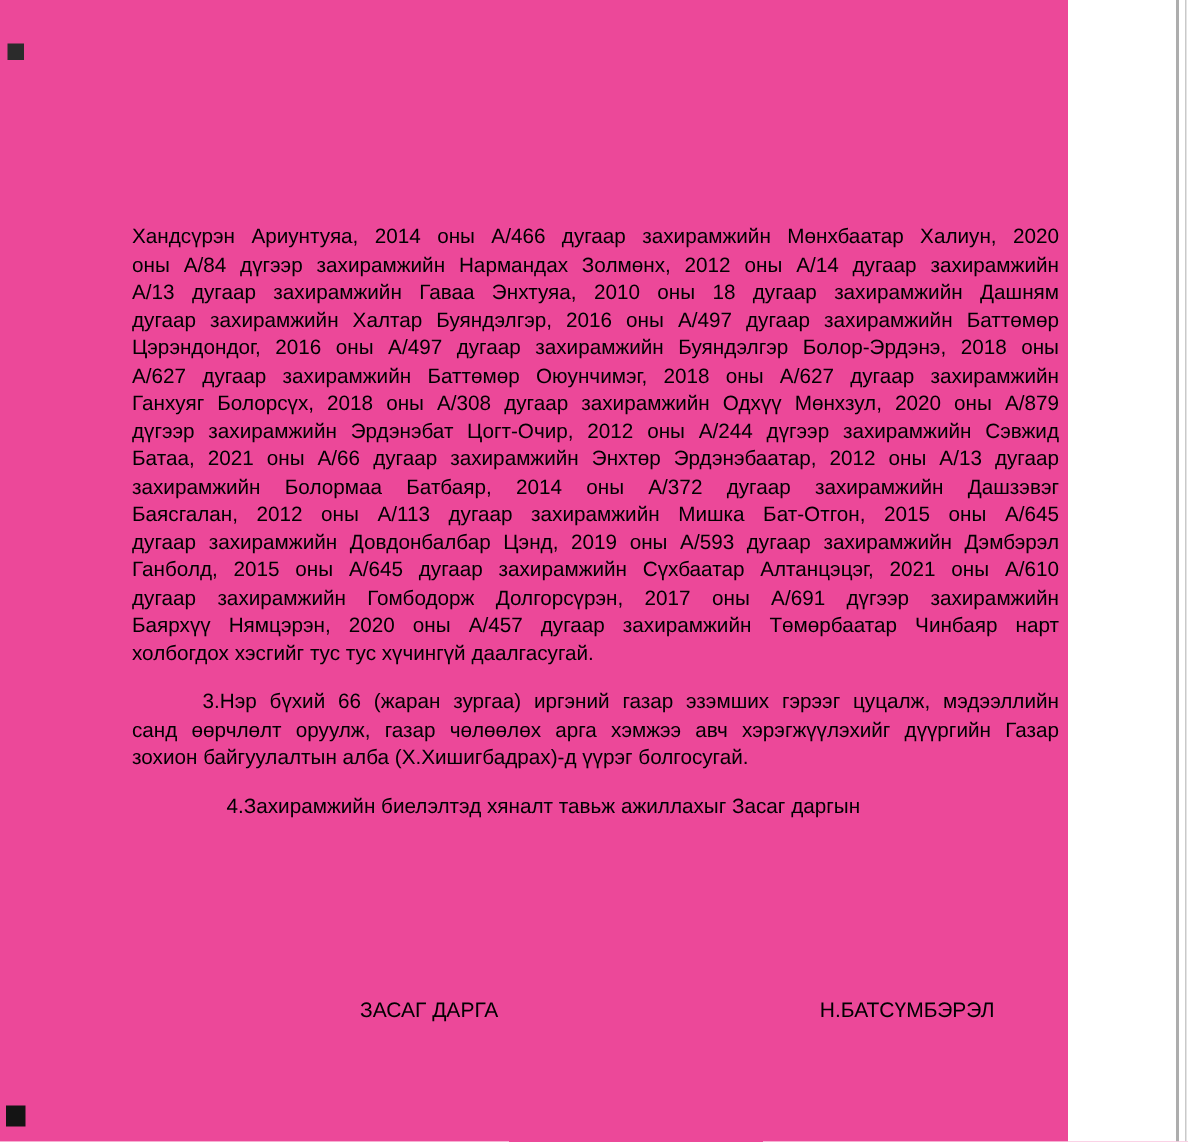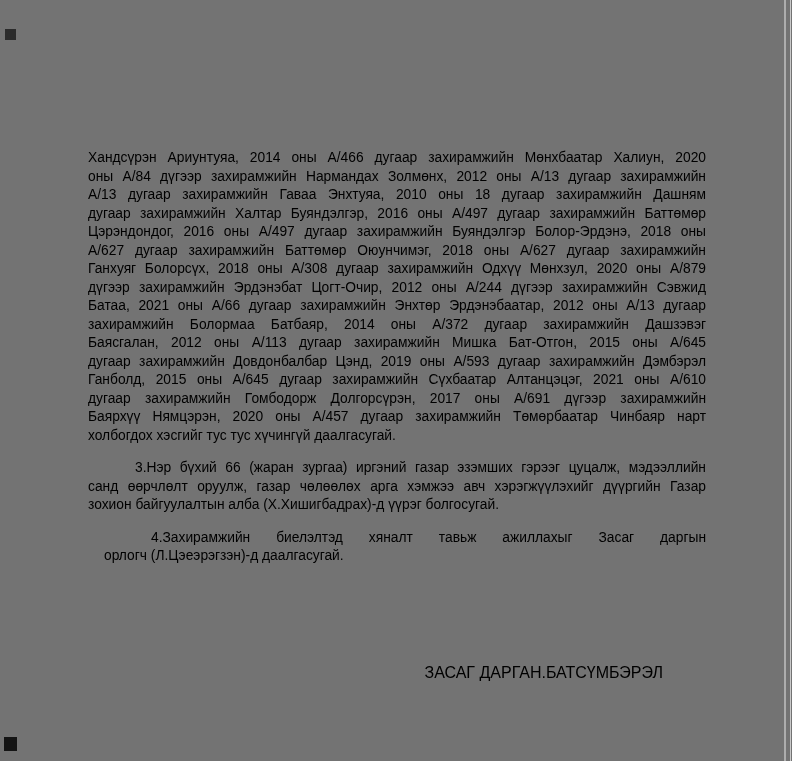--- a/index.html
+++ b/index.html
@@ -7,23 +7,23 @@
     padding: 0;
     width: 792px;
     height: 761px;
     background: #ffffff;
     font-family: "Liberation Sans", sans-serif;
     color: #000000;
     overflow: hidden;
   }
   .page {
     position: relative;
-    width: 792px;
+    width: 712px;
     height: 761px;
-    background: #737373;
+    background: #ec4899;
   }
   .text-block {
     position: absolute;
     left: 88px;
     top: 149px;
     width: 618px;
     font-size: 13.8px;
     line-height: 18.5px;
     color: #000000;
   }
@@ -42,22 +42,22 @@
   .clause3 { margin-top: 14px; }
   .clause4 { margin-top: 14px; margin-left: 16px; }
   .signature {
     position: absolute;
     left: 88px;
     top: 664px;
     width: 618px;
     box-sizing: border-box;
     padding: 0 43px 0 152px;
     display: flex;
-    justify-content: flex-end;
-    font-size: 16px;
+    justify-content: space-between;
+    font-size: 14px;
     line-height: 18.5px;
     color: #000000;
   }
   .mark-tl {
     position: absolute;
     left: 5px;
     top: 29px;
     width: 11px;
     height: 11px;
     background: #2b2b2b;
@@ -93,21 +93,21 @@
 <div class="page">
 
   <div class="mark-tl"></div>
   <div class="mark-bl"></div>
   <div class="page-edge"></div>
   <div class="page-edge2"></div>
 
   <div class="text-block">
     <div class="para">
         <div class="line">Хандсүрэн Ариунтуяа, 2014 оны А/466 дугаар захирамжийн Мөнхбаатар Халиун, 2020</div>
-        <div class="line">оны А/84 дүгээр захирамжийн Нармандах Золмөнх, 2012 оны А/13 дугаар захирамжийн</div>
+        <div class="line">оны А/84 дүгээр захирамжийн Нармандах Золмөнх, 2012 оны А/14 дугаар захирамжийн</div>
         <div class="line">А/13 дугаар захирамжийн Гаваа Энхтуяа, 2010 оны 18 дугаар захирамжийн Дашням</div>
         <div class="line">дугаар захирамжийн Халтар Буяндэлгэр, 2016 оны А/497 дугаар захирамжийн Баттөмөр</div>
         <div class="line">Цэрэндондог, 2016 оны А/497 дугаар захирамжийн Буяндэлгэр Болор-Эрдэнэ, 2018 оны</div>
         <div class="line">А/627 дугаар захирамжийн Баттөмөр Оюунчимэг, 2018 оны А/627 дугаар захирамжийн</div>
         <div class="line">Ганхуяг Болорсүх, 2018 оны А/308 дугаар захирамжийн Одхүү Мөнхзул, 2020 оны А/879</div>
         <div class="line">дүгээр захирамжийн Эрдэнэбат Цогт-Очир, 2012 оны А/244 дүгээр захирамжийн Сэвжид</div>
         <div class="line">Батаа, 2021 оны А/66 дугаар захирамжийн Энхтөр Эрдэнэбаатар, 2012 оны А/13 дугаар</div>
         <div class="line">захирамжийн Болормаа Батбаяр, 2014 оны А/372 дугаар захирамжийн Дашзэвэг</div>
         <div class="line">Баясгалан, 2012 оны А/113 дугаар захирамжийн Мишка Бат-Отгон, 2015 оны А/645</div>
         <div class="line">дугаар захирамжийн Довдонбалбар Цэнд, 2019 оны А/593 дугаар захирамжийн Дэмбэрэл</div>
@@ -118,21 +118,20 @@
       </div>
 
     <div class="para indent clause3">
         <div class="line">3.Нэр бүхий 66 (жаран зургаа) иргэний газар эзэмших гэрээг цуцалж, мэдээллийн</div>
         <div class="line">санд өөрчлөлт оруулж, газар чөлөөлөх арга хэмжээ авч хэрэгжүүлэхийг  дүүргийн Газар</div>
         <div class="line">зохион байгуулалтын алба (Х.Хишигбадрах)-д үүрэг болгосугай.</div>
       </div>
 
     <div class="para indent clause4">
         <div class="line">4.Захирамжийн биелэлтэд хяналт тавьж ажиллахыг Засаг даргын</div>
-        <div class="line">орлогч (Л.Цэеэрэгзэн)-д даалгасугай.</div>
       </div>
   </div>
 
   <div class="signature">
     <span>ЗАСАГ ДАРГА</span>
     <span>Н.БАТСҮМБЭРЭЛ</span>
   </div>
 
 </div>
 

